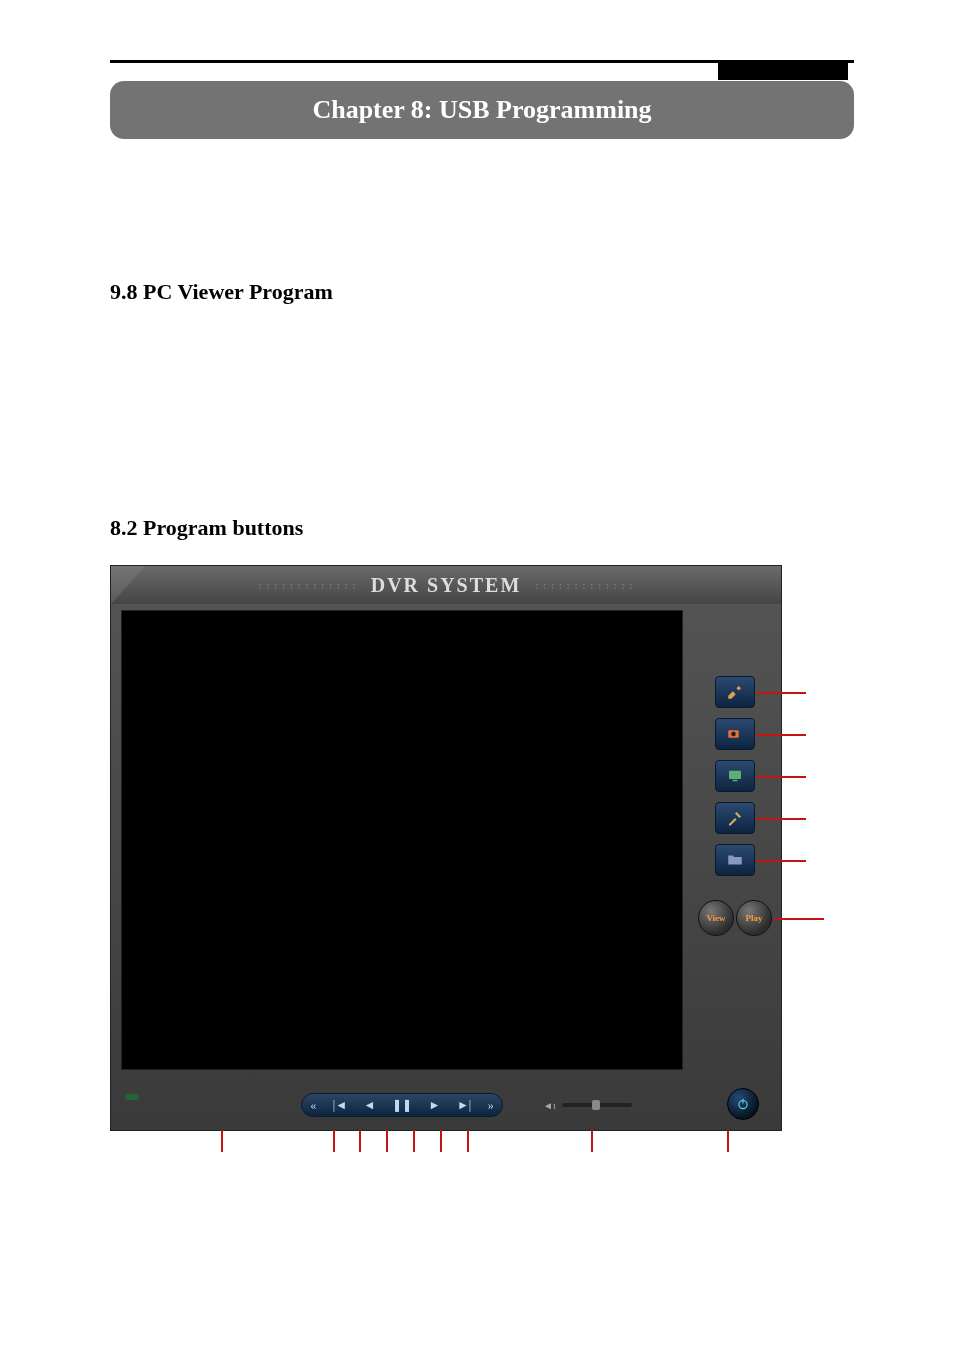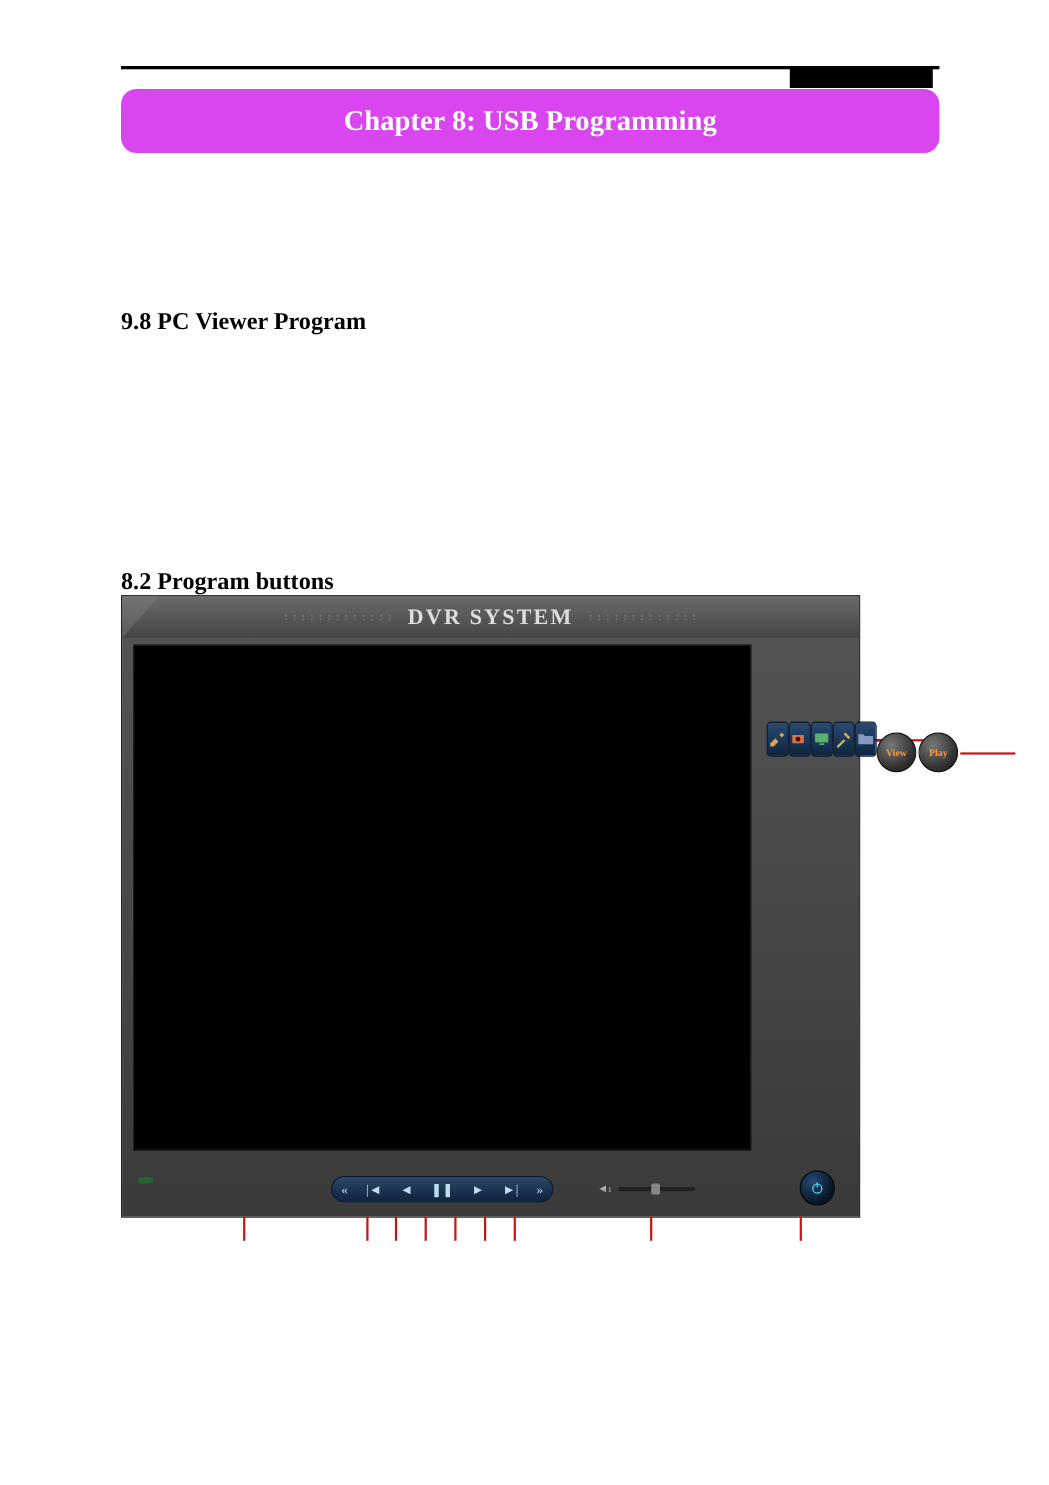--- a/index.html
+++ b/index.html
@@ -23,38 +23,38 @@
   }
   .top-black-block {
     position: absolute;
     right: 0;
     top: -18px;
     width: 130px;
     height: 18px;
     background: #000;
   }
   .chapter-banner {
-    background: #d946ef;
+    background: #737373;
     color: #fff;
     font-weight: bold;
     font-size: 26px;
     text-align: center;
     border-radius: 14px;
     padding: 14px 10px;
     font-family: "Times New Roman", serif;
   }
   .section-heading {
     font-size: 22px;
     font-weight: bold;
     margin-top: 140px;
     margin-bottom: 0;
   }
   .section-heading.h2 {
     margin-top: 210px;
-    margin-bottom: 0;
+    margin-bottom: 24px;
     font-family: Liberation Serif, serif;
   }
 
   
   .dvr-wrap {
     width: 670px;
     height: 564px;
     background: #4a4a4a;
     background: linear-gradient(180deg, #555 0%, #3a3a3a 100%);
     position: relative;
@@ -93,21 +93,21 @@
     height: 458px;
     background: #000;
     border: 1px solid #222;
   }
   .dvr-right-panel {
     position: absolute;
     right: 8px;
     top: 110px;
     width: 76px;
     display: flex;
-    flex-direction: row;
+    flex-direction: column;
     align-items: center;
   }
   .tool-btn {
     width: 38px; height: 30px;
     background: linear-gradient(180deg,#2b4a70 0%, #0d2440 100%);
     border: 1px solid #0a1a2e;
     border-radius: 4px;
     margin-bottom: 10px;
     display:flex; align-items:center; justify-content:center;
     position: relative;

